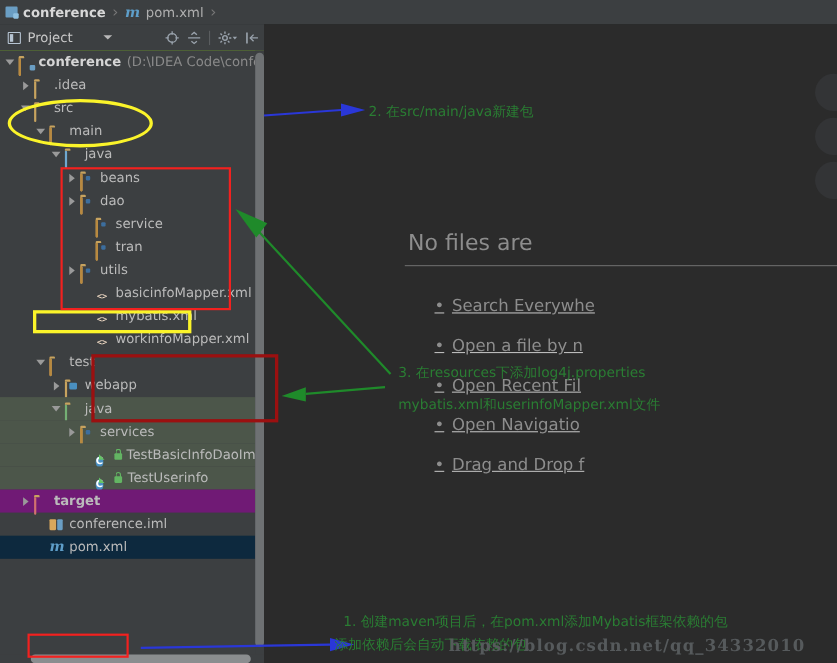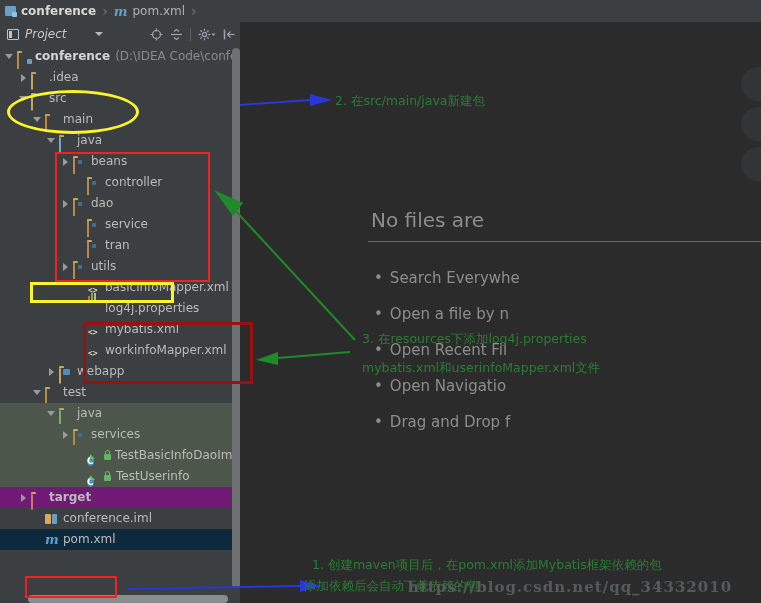--- a/index.html
+++ b/index.html
@@ -30,21 +30,21 @@
   .icon-proj:after{content:"";position:absolute;right:-1px;bottom:-1px;width:5px;height:5px;background:#8fc0e0;border-radius:1px;}
   .icon-m{
     color:#5e9ec9;font-style:italic;font-weight:bold;font-size:13px;
     margin-right:5px;font-family:"DejaVu Serif","Liberation Serif",serif;
   }
 
   
   .tool-header{
     position:absolute;left:0;top:22px;width:240px;height:24px;
     background:#3c3f41;border-bottom:3px solid #84cc16;
-    display:flex;align-items:center;font-style:italic;
+    display:flex;align-items:center;
   }
   .tool-title{display:flex;align-items:center;padding-left:7px;}
   .tool-title .lbl{font-size:12px;color:#c8c8c8;margin-left:6px;}
   .icon-panel{
     width:12px;height:11px;border:1px solid #b6c4d2;border-radius:1px;position:relative;box-sizing:border-box;
   }
   .icon-panel:before{content:"";position:absolute;left:1px;top:1px;width:3px;height:7px;background:#b6c4d2;}
   .caret-dn{
     margin-left:28px;width:0;height:0;border-left:4px solid transparent;border-right:4px solid transparent;
     border-top:4px solid #b8b8b8;
@@ -123,21 +123,21 @@
   
   .editor{
     position:absolute;left:241px;top:22px;width:520px;height:581px;background:#2b2b2b;overflow:hidden;
   }
   .ghost-circle{position:absolute;right:-14px;width:34px;height:34px;border-radius:50%;background:#333436;}
   .welcome{position:absolute;left:0;top:0;width:520px;height:581px;}
   .wtitle{
     position:absolute;left:130px;top:186px;font-size:20px;color:#8d8d8d;white-space:nowrap;
   }
   .wrule{position:absolute;left:127px;top:219px;width:400px;height:1px;background:#6b6b6b;}
-  .wlist{position:absolute;left:133px;top:238px;}
+  .wlist{position:absolute;left:154px;top:238px;text-decoration:underline;}
   .wli{height:36px;line-height:36px;font-size:15px;color:#8d8d8d;white-space:nowrap;}
   .wli .bullet{margin-right:7px;}
 
   
   .overlay{position:absolute;left:0;top:0;width:761px;height:566px;pointer-events:none;}
   .ann-txt{position:absolute;color:#2a7d33;font-size:12.5px;white-space:nowrap;
     font-family:"DejaVu Sans","Liberation Sans",sans-serif;}
   .watermark{position:absolute;color:#565a5c;font-size:15px;white-space:nowrap;
     font-family:"DejaVu Serif","Liberation Serif",serif;letter-spacing:1px;}
   .box-red{position:absolute;border:2px solid #f2211f;box-sizing:border-box;}
@@ -252,26 +252,20 @@
           <span class="ico"><span class="folder blue"></span></span>
           <span class="tlabel">java</span>
         </div>
         <div class="trow">
           <span style="display:inline-block;width:61px;flex:0 0 auto;"></span>
           <span class="arrow r"></span>
           <span class="ico"><span class="folder pkg"></span></span>
           <span class="tlabel">beans</span>
         </div>
         <div class="trow">
-          <span style="display:inline-block;width:75px;flex:0 0 auto;"></span>
-          <span class="arrow"></span>
-          <span class="ico"><span class="folder pkg"></span></span>
-          <span class="tlabel">controller</span>
-        </div>
-        <div class="trow">
           <span style="display:inline-block;width:61px;flex:0 0 auto;"></span>
           <span class="arrow r"></span>
           <span class="ico"><span class="folder pkg"></span></span>
           <span class="tlabel">dao</span>
         </div>
         <div class="trow">
           <span style="display:inline-block;width:75px;flex:0 0 auto;"></span>
           <span class="arrow"></span>
           <span class="ico"><span class="folder pkg"></span></span>
           <span class="tlabel">service</span>
@@ -290,46 +284,40 @@
         </div>
         <div class="trow">
           <span style="display:inline-block;width:75px;flex:0 0 auto;"></span>
           <span class="arrow"></span>
           <span class="ico"><span class="ico-xml"></span></span>
           <span class="tlabel">basicinfoMapper.xml</span>
         </div>
         <div class="trow">
           <span style="display:inline-block;width:75px;flex:0 0 auto;"></span>
           <span class="arrow"></span>
-          <span class="ico"><span class="ico-props"></span></span>
-          <span class="tlabel">log4j.properties</span>
-        </div>
-        <div class="trow">
-          <span style="display:inline-block;width:75px;flex:0 0 auto;"></span>
-          <span class="arrow"></span>
           <span class="ico"><span class="ico-xml"></span></span>
           <span class="tlabel">mybatis.xml</span>
         </div>
         <div class="trow">
           <span style="display:inline-block;width:75px;flex:0 0 auto;"></span>
           <span class="arrow"></span>
           <span class="ico"><span class="ico-xml"></span></span>
           <span class="tlabel">workinfoMapper.xml</span>
         </div>
         <div class="trow">
+          <span style="display:inline-block;width:33px;flex:0 0 auto;"></span>
+          <span class="arrow d"></span>
+          <span class="ico"><span class="folder fill"></span></span>
+          <span class="tlabel">test</span>
+        </div>
+        <div class="trow">
           <span style="display:inline-block;width:47px;flex:0 0 auto;"></span>
           <span class="arrow r"></span>
           <span class="ico"><span class="folder webapp"></span></span>
           <span class="tlabel">webapp</span>
-        </div>
-        <div class="trow">
-          <span style="display:inline-block;width:33px;flex:0 0 auto;"></span>
-          <span class="arrow d"></span>
-          <span class="ico"><span class="folder fill"></span></span>
-          <span class="tlabel">test</span>
         </div>
         <div class="trow testroot">
           <span style="display:inline-block;width:47px;flex:0 0 auto;"></span>
           <span class="arrow d"></span>
           <span class="ico"><span class="folder green"></span></span>
           <span class="tlabel">java</span>
         </div>
         <div class="trow testroot">
           <span style="display:inline-block;width:61px;flex:0 0 auto;"></span>
           <span class="arrow r"></span>

